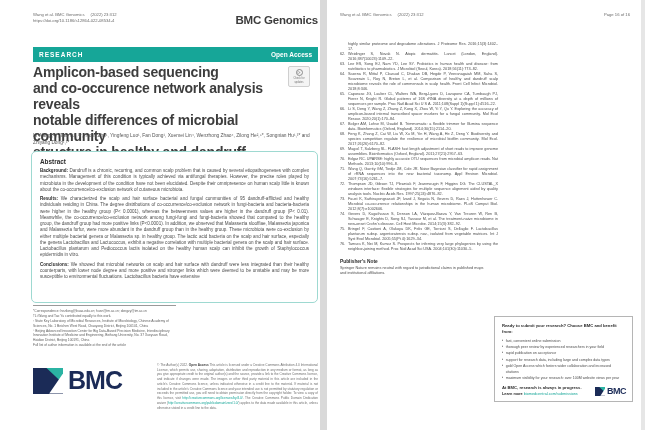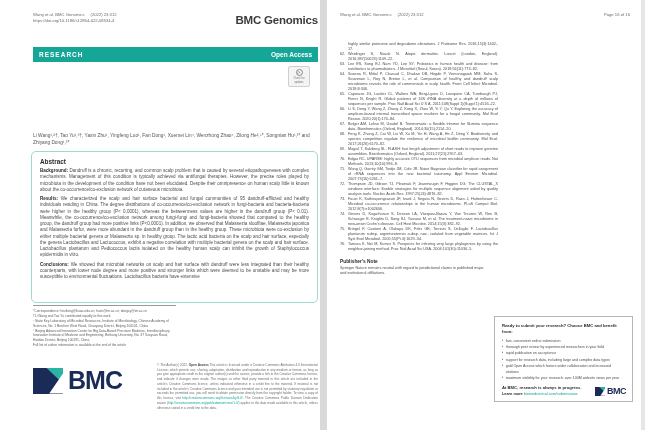--- a/index.html
+++ b/index.html
@@ -84,20 +84,26 @@
   <div class="banner">
     <span class="b-left">RESEARCH</span>
     <span class="b-right">Open Access</span>
   </div>
 
   <div class="check-badge">
     <span class="circ">⟳</span>
     <span class="cb-txt"><span>Check for</span><br><span>updates</span></span>
   </div>
 
+  <h1 class="title">
+    <span>Amplicon-based sequencing</span><br>
+    <span>and co-occurence network analysis reveals</span><br>
+    <span>notable differences of microbial community</span><br>
+    <span>structure in healthy and dandruff scalps</span>
+  </h1>
 
   <div class="authors">Li Wang¹,²†, Tao Yu¹,³†, Yaxin Zhu¹, Yingfeng Luo¹, Fan Dong¹, Xuemei Lin⁴, Wenzhong Zhao⁴, Zilong He²,⁵*, Songnian Hu¹,³* and Zhiyang Dong¹,³*</div>
 
   <div class="abstract-box">
     <h2>Abstract</h2>
     <div>
         <p class="abs-p"><b class="abs-label">Background:</b> <span>Dandruff is a chronic, recurring, and common scalp problem that is caused by several etiopathogeneses with complex mechanisms. Management of this condition is typically achieved via antifungal therapies. However, the precise roles played by microbiota in the development of the condition have not been elucidated. Despite their omnipresence on human scalp little is known about the co-occurrence/co-exclusion network of cutaneous microbiota.</span></p>
         <p class="abs-p"><b class="abs-label">Results:</b> <span>We characterized the scalp and hair surface bacterial and fungal communities of 95 dandruff-afflicted and healthy individuals residing in China. The degree distributions of co-occurrence/co-exclusion network in fungi-bacteria and bacteria-bacteria were higher in the healthy group (P&lt; 0.0001), whereas the betweenness values are higher in the dandruff group (P&lt; 0.01). Meanwhile, the co-occurrence/co-exclusion network among fungi-fungi and fungi-bacteria showed that compared to the healthy group, the dandruff group had more positive links (P&lt;0.0001). In addition, we observed that Malassezia slooffiae, Malassezia japonica and Malassezia furfur, were more abundant in the dandruff group than in the healthy group. These microbiota were co-exclusion by either multiple bacterial genera or Malassezia sp. in healthy group. The lactic acid bacteria on the scalp and hair surface, especially the genera Lactobacillus and Lactococcus, exhibit a negative correlation with multiple bacterial genera on the scalp and hair surface. Lactobacillus plantarum and Pediococcus lactis isolated on the healthy human scalp can inhibit the growth of Staphylococcus epidermidis in vitro.</span></p>
         <p class="abs-p"><b class="abs-label">Conclusions:</b> <span>We showed that microbial networks on scalp and hair surface with dandruff were less integrated than their healthy counterparts, with lower node degree and more positive and stronger links which were deemed to be unstable and may be more susceptible to environmental fluctuations. Lactobacillus bacteria have extensive</span></p>
       </div>

